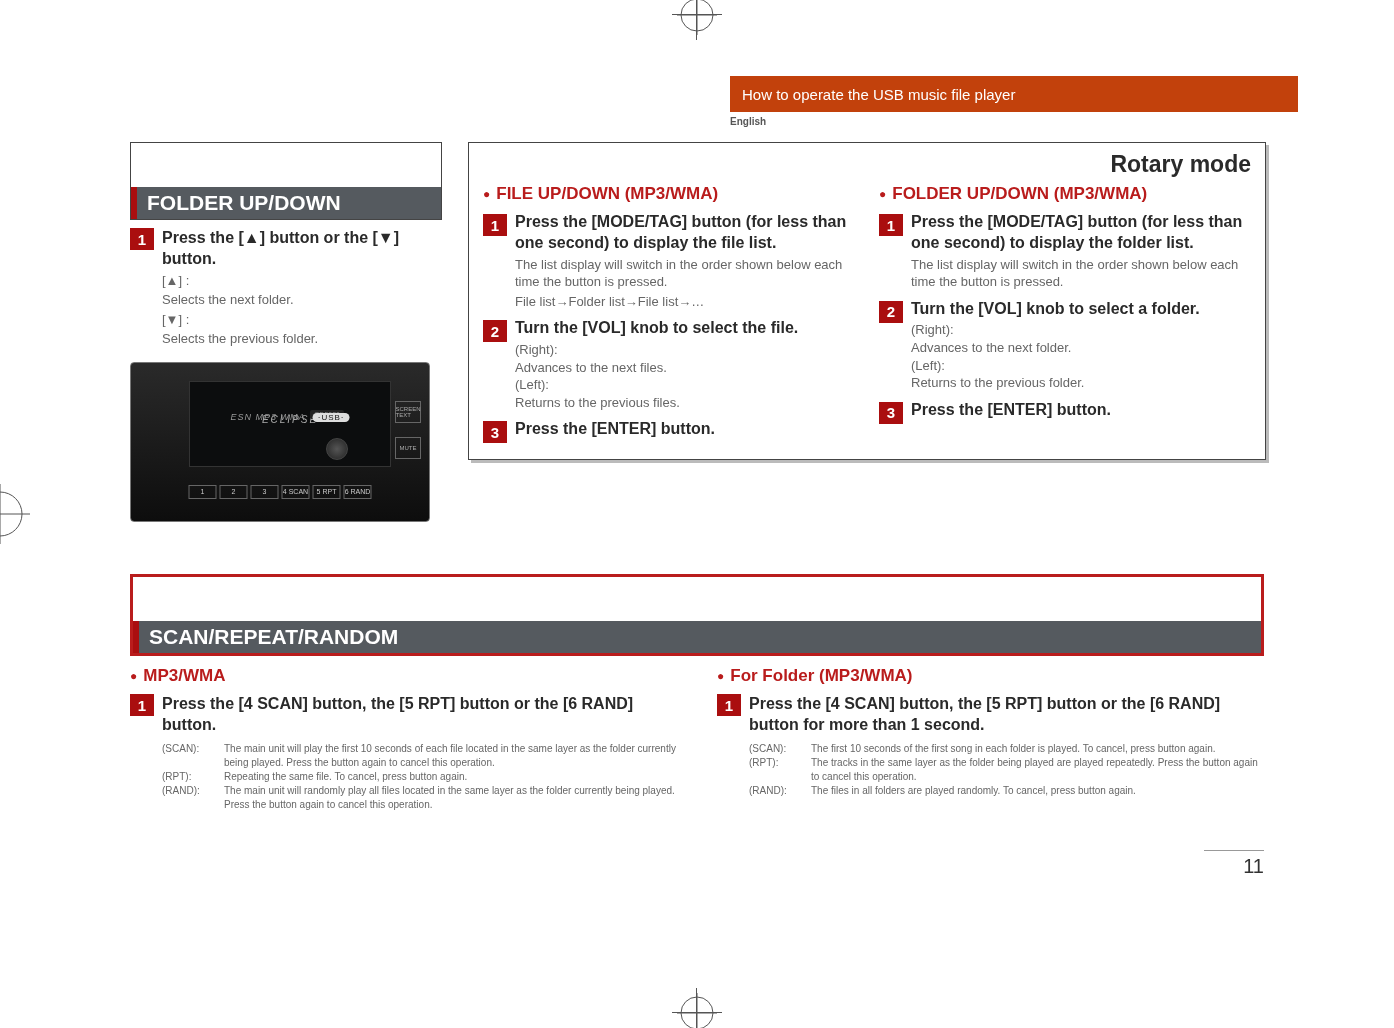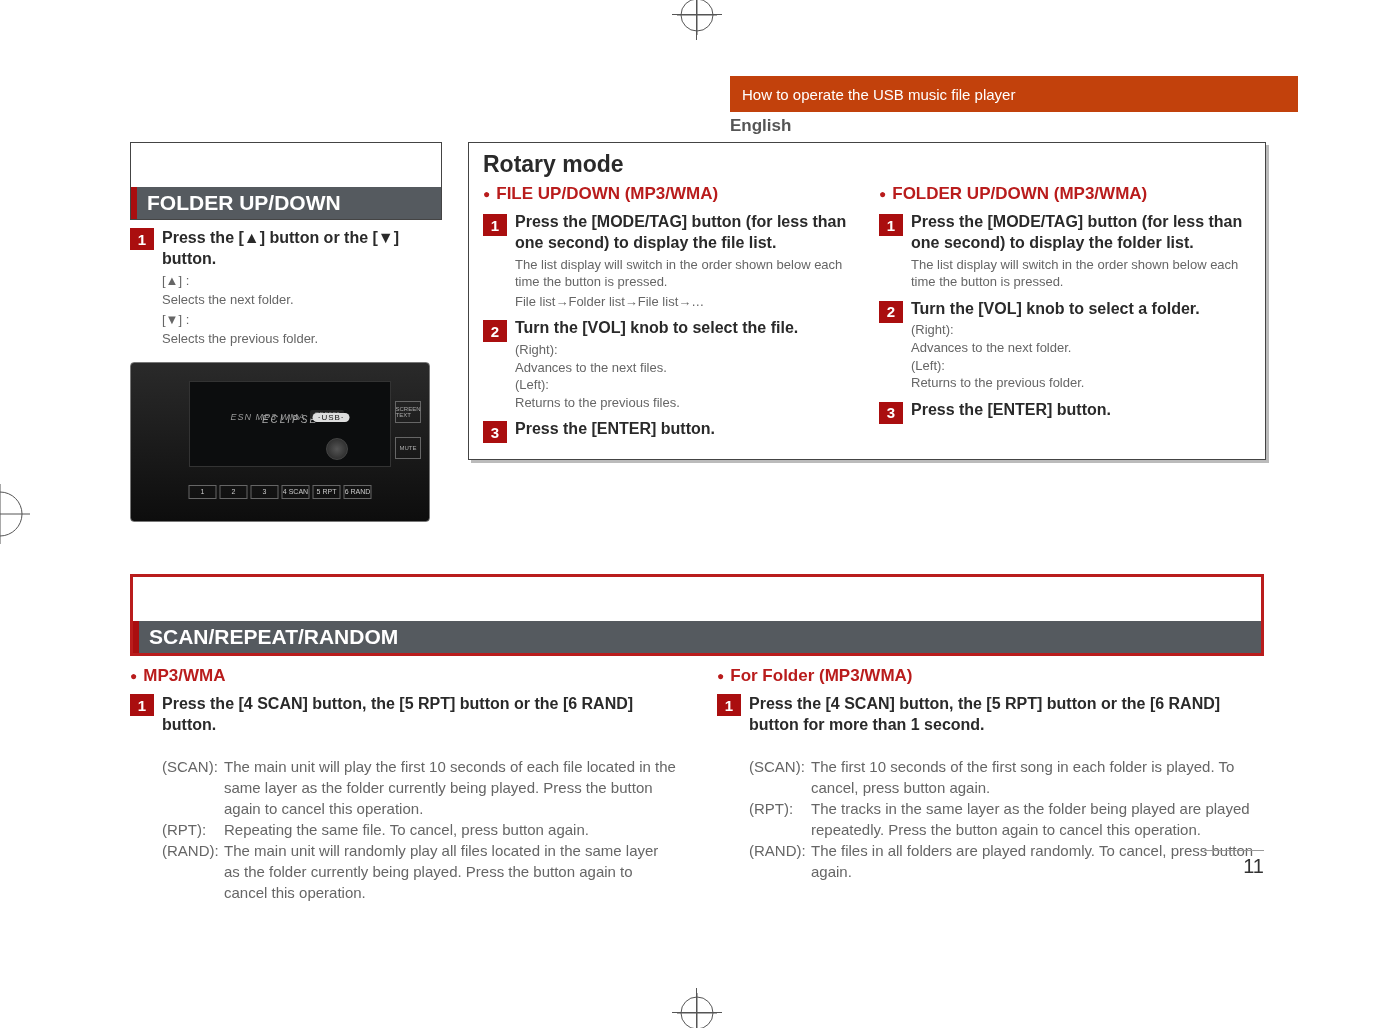--- a/index.html
+++ b/index.html
@@ -42,21 +42,21 @@
     left: 730px;
     width: 568px;
     height: 36px;
     background: #c2410c;
     display: flex;
     align-items: center;
     padding-left: 12px;
     color: #fff;
     font-size: 15px;
   }
-  .lang { position: absolute; top: 116px; left: 730px; font-size: 17px; color: #555; font-weight: bold; }
+  .lang { position: absolute; top: 116px; left: 730px; font-size: 10px; color: #555; font-weight: bold; }
 
   .content {
     position: absolute;
     top: 142px;
     left: 130px;
     right: 130px;
   }
 
   
   .folder-box {
@@ -122,42 +122,42 @@
   
   .rotary-box {
     position: absolute;
     top: 0;
     left: 338px;
     width: 798px;
     border: 1px solid #444;
     box-shadow: 3px 3px 0 #bbb;
     padding: 8px 14px 16px 14px;
   }
-  .rotary-box h2 { font-size: 23px; font-weight: bold; color: #2a2a2a; margin-bottom: 6px; }
+  .rotary-box h2 { font-size: 23px; font-weight: bold; color: #2a2a2a; margin-bottom: 6px; text-align: right; }
   .rotary-cols { display: flex; gap: 24px; }
   .rotary-col { flex: 1; }
   .bullet-head { font-size: 17px; font-weight: bold; color: #b91c1c; display: flex; align-items: center; gap: 6px; margin-bottom: 6px; }
   .bullet-head::before { content: "●"; font-size: 12px; }
   .rotary-col .step-row { margin-top: 8px; align-items: flex-start; }
   .rotary-col .num { margin-top: 2px; }
 
   
   .scan-section {
     position: absolute;
     top: 432px;
     left: 0;
     right: 0;
   }
   .scan-title-wrap {
     border: 3px solid #b91c1c;
     padding: 0;
   }
   .scan-cols { display: flex; gap: 40px; margin-top: 10px; }
   .scan-col { flex: 1; }
-  .fn-list { font-size: 15px; color: #666; line-height: 1.4; margin-top: 20px; }
+  .fn-list { font-size: 10px; color: #666; line-height: 1.4; margin-top: 6px; }
   .fn-list .fn { display: flex; }
   .fn-list .k { width: 62px; flex-shrink: 0; }
 
   .page-num { position: absolute; bottom: 150px; right: 130px; font-size: 20px; color: #333; border-top: 1px solid #999; padding-top: 4px; width: 60px; text-align: right; }
 </style>
 </head>
 <body>
 
 <div class="crop-top">
   <svg width="40" height="40">

